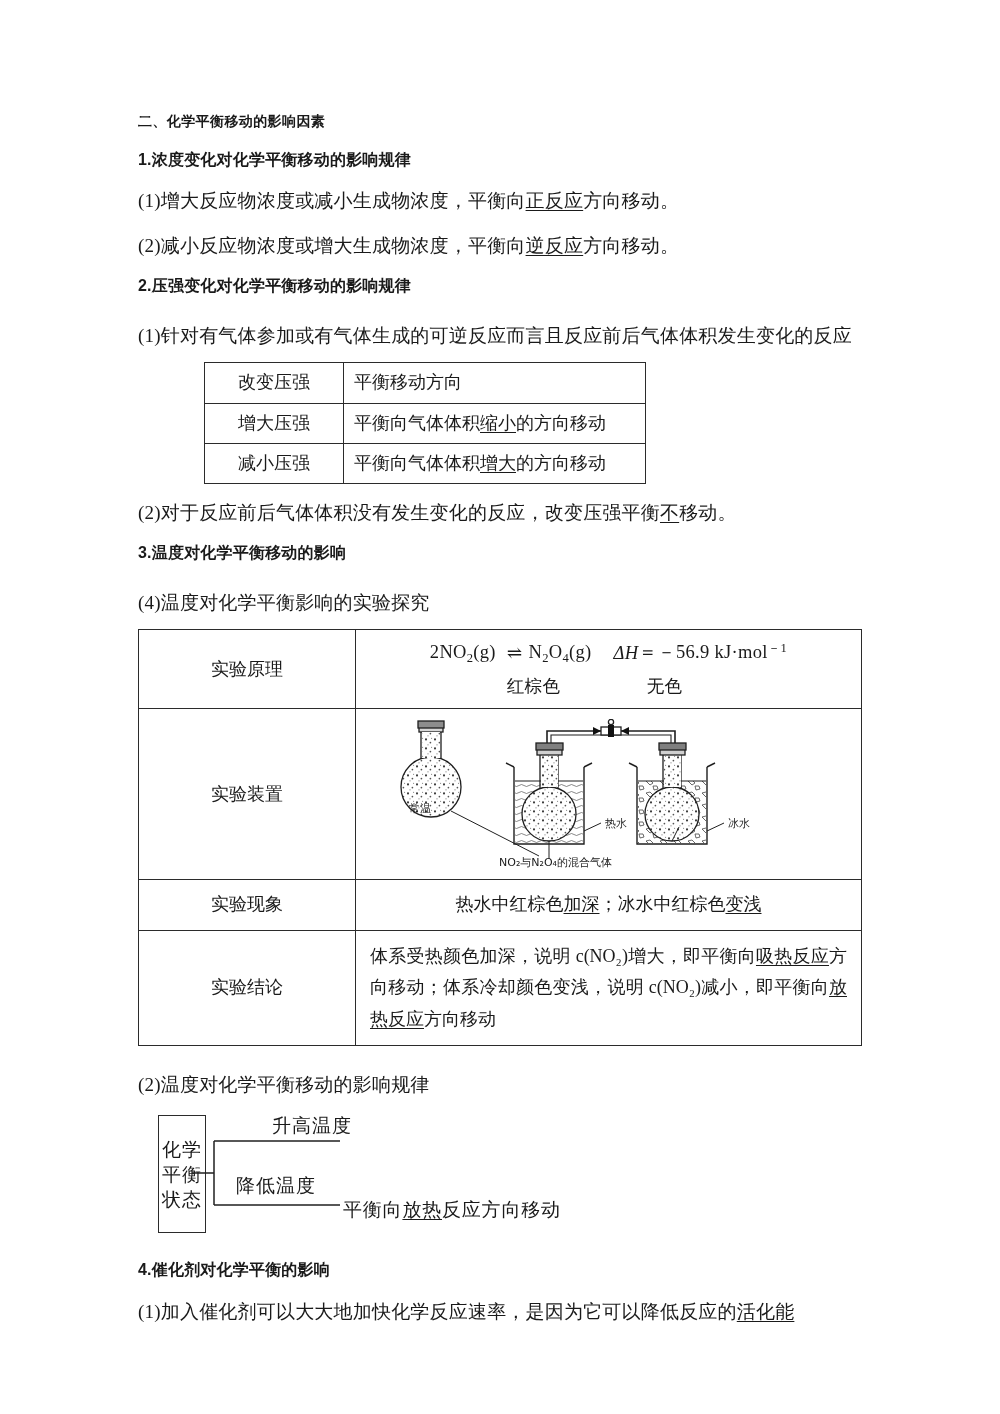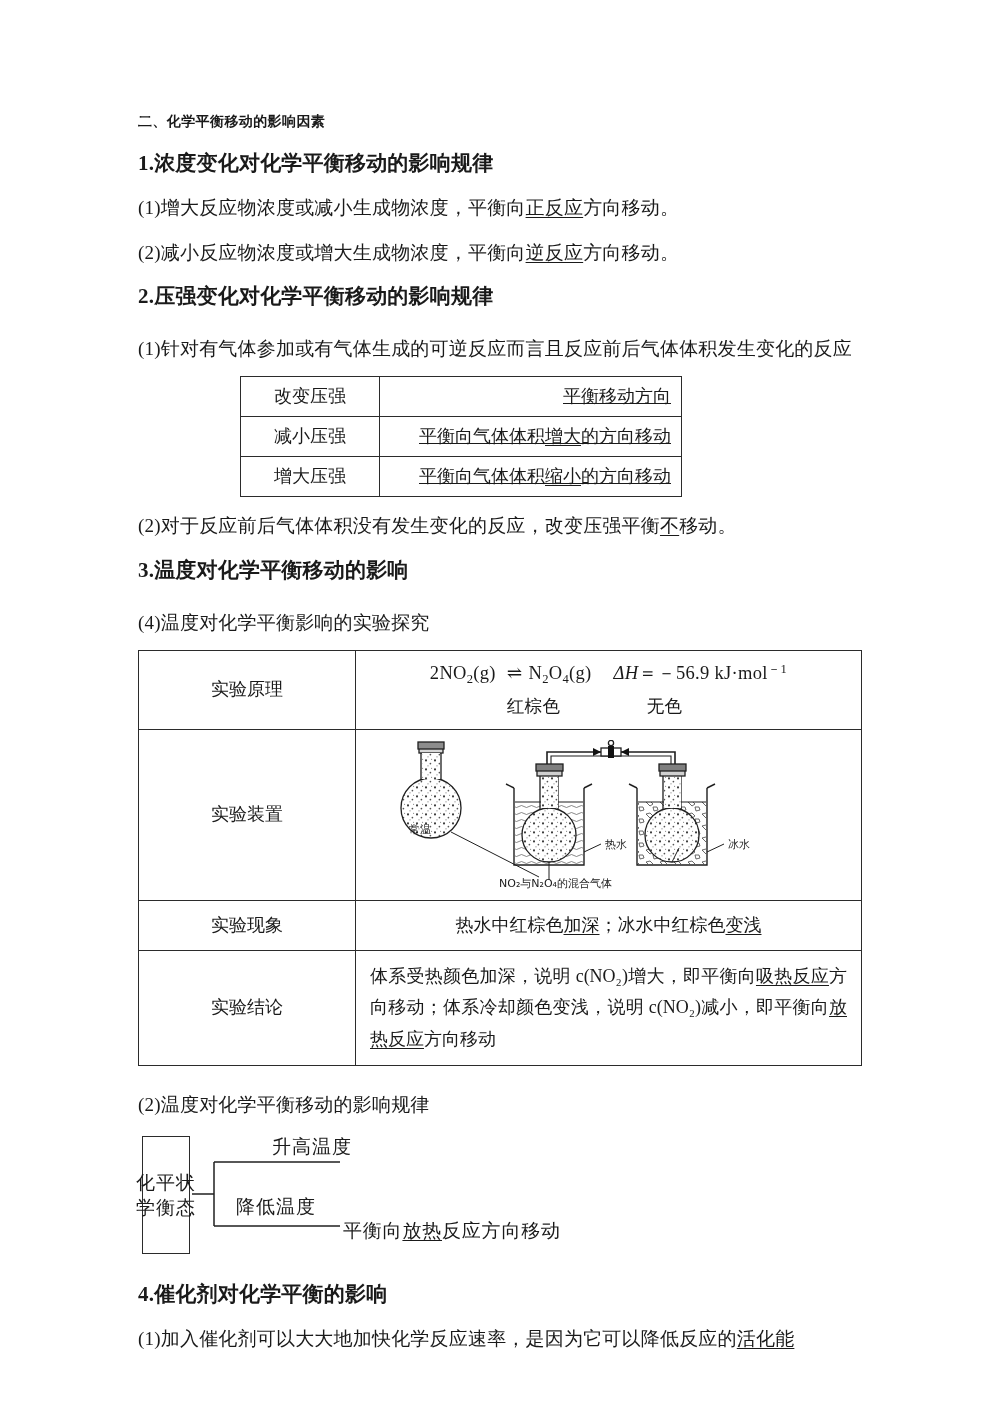--- a/index.html
+++ b/index.html
@@ -31,23 +31,23 @@
   
   .h-sec {
     font-family: "DejaVu Sans", "Liberation Sans", sans-serif;
     font-weight: bold;
     font-size: 14px;
     letter-spacing: 0.4px;
     margin: 0 0 18px 0;
     line-height: 1.35;
   }
   .h-num {
-    font-family: Liberation Serif, serif;
+    font-family: Liberation Sans, sans-serif;
     font-weight: bold;
-    font-size: 21px;
+    font-size: 16px;
     letter-spacing: 0.2px;
     margin: 0 0 16px 0;
     line-height: 1.35;
   }
   .para {
     font-size: 19px;
     line-height: 1.55;
     margin: 0 0 15px 0;
     letter-spacing: 0.2px;
   }
@@ -62,32 +62,31 @@
   table.grid {
     border-collapse: collapse;
     font-size: 18px;
   }
   table.grid td {
     border: 1.3px solid #2b2b2b;
     padding: 7px 10px;
     line-height: 1.4;
   }
   #pressure-table {
-    margin-left: 102px;
+    margin-left: 66px;
     width: 442px;
     table-layout: fixed;
   }
   #pressure-table td.k {
     width: 118px;
     text-align: center;
     white-space: nowrap;
   }
   #pressure-table td.v {
-    text-align: right;
-    text-decoration: underline;
+    text-align: left;
   }
 
   
   #experiment-table {
     width: 724px;
     table-layout: fixed;
     margin: 6px 0 12px 0;
   }
   #experiment-table td.lbl {
     width: 196px;
@@ -136,27 +135,27 @@
   }
 
   
   .bracket-fig {
     position: relative;
     height: 128px;
     margin: 10px 0 18px 0;
   }
   .state-box {
     position: absolute;
-    left: 4px;
+    left: 20px;
     top: 4px;
     width: 46px;
     height: 116px;
     border: 1.4px solid #2b2b2b;
     display: flex;
-    flex-direction: row;
+    flex-direction: column;
     justify-content: center;
     align-items: center;
     font-size: 19px;
     line-height: 1.32;
     letter-spacing: 1px;
   }
   .bracket-svg {
     position: absolute;
     left: 54px;
     top: 4px;
@@ -214,26 +213,26 @@
   <div class="para tight">(1)针对有气体参加或有气体生成的可逆反应而言且反应前后气体体积发生变化的反应</div>
 
   <div class="tbl-wrap">
     <table class="grid" id="pressure-table">
       <tbody>
             <tr>
         <td class="k">改变压强</td>
         <td class="v">平衡移动方向</td>
       </tr>
       <tr>
+        <td class="k">增大压强</td>
+        <td class="v"><span>平衡向气体体积</span><span class="u">缩小</span><span>的方向移动</span></td>
+      </tr>
+      <tr>
         <td class="k">减小压强</td>
         <td class="v"><span>平衡向气体体积</span><span class="u">增大</span><span>的方向移动</span></td>
-      </tr>
-      <tr>
-        <td class="k">增大压强</td>
-        <td class="v"><span>平衡向气体体积</span><span class="u">缩小</span><span>的方向移动</span></td>
       </tr>
     </tbody>
         </table>
   </div>
 
   <div class="para">
     <span>(2)对于反应前后气体体积没有发生变化的反应，改变压强平衡</span><span class="u">不</span><span>移动。</span>
   </div>
 
   <div class="h-num">3.温度对化学平衡移动的影响</div>

